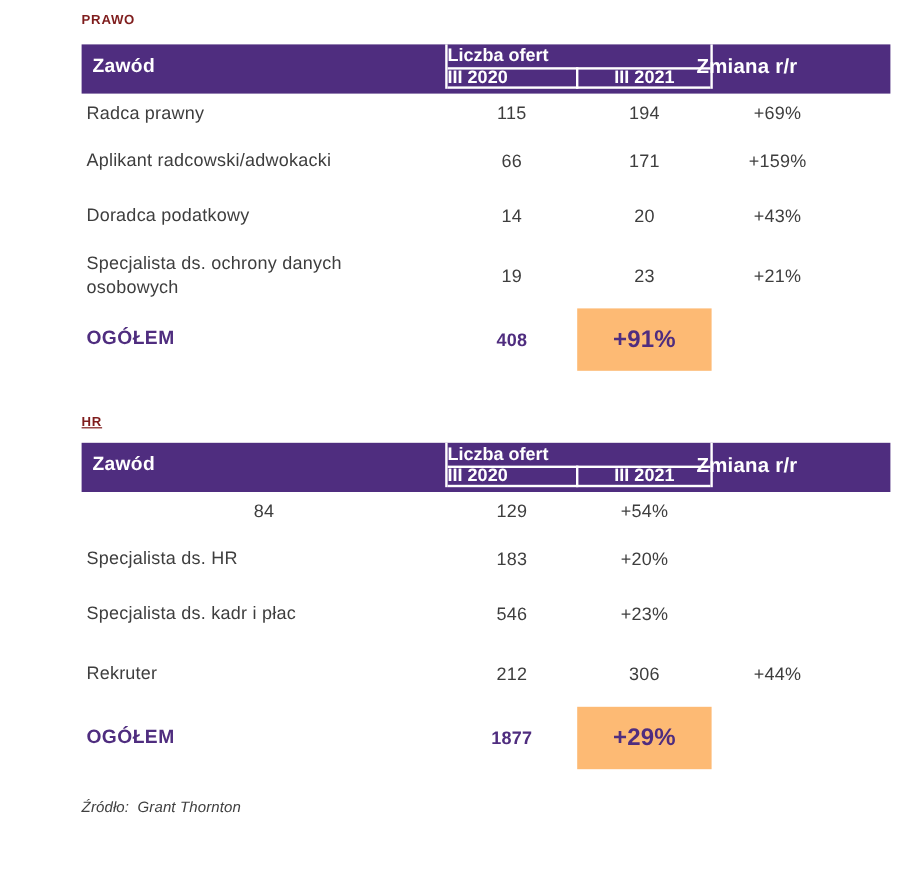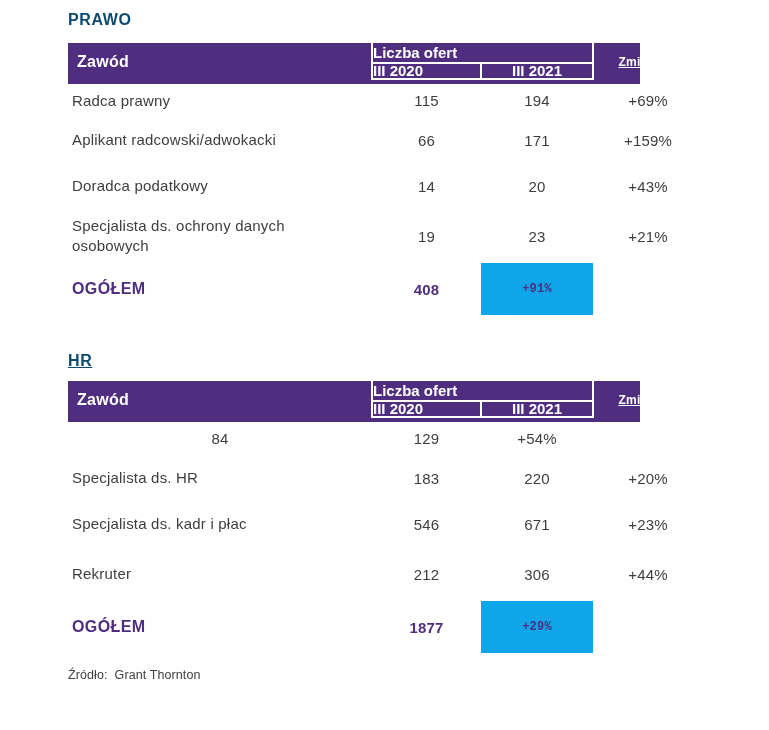--- a/index.html
+++ b/index.html
@@ -14,35 +14,35 @@
     font-family: "Liberation Sans", sans-serif;
     -webkit-font-smoothing: antialiased;
   }
   .content {
     padding-top: 11px;
     margin-left: 68px;
     width: 635px;
   }
   .section-title {
     margin: 0;
-    font-size: 16px;
+    font-size: 11px;
     font-weight: bold;
     letter-spacing: 0.6px;
-    color: #0c4a6e;
+    color: #7f1d1d;
   }
   .section-title.hr-title {
     margin-top: 37px;
     text-decoration: underline;
   }
 
   
   .thead {
     position: relative;
     margin-top: 14px;
-    width: 572px;
+    width: 674px;
     height: 41px;
     background: #4F2D7F;
     color: #ffffff;
     font-weight: bold;
   }
   .hr-thead { margin-top: 11px; }
   .th { position: absolute; white-space: nowrap; }
   .th-zawod {
     left: 0; top: 0; width: 303px; height: 37px;
     display: flex; align-items: center;
@@ -55,23 +55,23 @@
   }
   .th-2020 {
     left: 305px; top: 20px; width: 107px; height: 15px;
     text-align: left; line-height: 15px; font-size: 15px;
   }
   .th-2021 {
     left: 414px; top: 20px; width: 110px; height: 15px;
     text-align: center; line-height: 15px; font-size: 15px;
   }
   .th-zmiana {
-    left: 526px; top: 0; width: 109px; height: 37px;
+    left: 500px; top: 0; width: 109px; height: 37px;
     display: flex; align-items: center; justify-content: center;
-    font-size: 12px; letter-spacing: 0.2px; text-decoration: underline;
+    font-size: 17px; letter-spacing: 0.2px;
   }
   .wline { position: absolute; background: #ffffff; }
   .wline.v1 { left: 303px; top: 0; width: 2px; height: 37px; }
   .wline.v2 { left: 412px; top: 19px; width: 2px; height: 18px; }
   .wline.v3 { left: 524px; top: 0; width: 2px; height: 37px; }
   .wline.h1 { left: 305px; top: 19px; width: 219px; height: 2px; }
   .wline.h2 { left: 305px; top: 35px; width: 219px; height: 2px; }
 
   
   .tbody { width: 635px; }
@@ -95,32 +95,32 @@
     justify-content: flex-start;
     text-align: left;
     padding-left: 4px;
     padding-right: 42px;
     box-sizing: border-box;
     line-height: 20px;
   }
   .total-row { font-weight: bold; color: #4F2D7F; }
   .total-row .cell.zawod { font-size: 16px; letter-spacing: 0.4px; }
   .total-row .cell.zmiana {
-    background: #0ea5e9;
+    background: #fdba74;
     color: #4F2D7F;
-    font-size: 12px;
-    font-family: Liberation Mono, monospace;
+    font-size: 20px;
   }
 
   
   .source {
-    margin-top: 15px;
+    margin-top: 25px;
     font-size: 12.5px;
     color: #404040;
     letter-spacing: 0.1px;
+    font-style: italic;
   }
   .source .src-value { margin-left: 7px; }
 </style>
 </head>
 <body>
 
 <div class="content">
 
   <section>
     <h2 class="section-title">PRAWO</h2>
@@ -188,27 +188,25 @@
       </div>
       <div class="tbody">
           <div class="trow">
     <div class="cell num">84</div>
     <div class="cell num">129</div>
     <div class="cell num zmiana">+54%</div>
   </div>
           <div class="trow">
     <div class="cell zawod">Specjalista ds. HR</div>
     <div class="cell num">183</div>
-    <div class="cell num">220</div>
     <div class="cell num zmiana">+20%</div>
   </div>
           <div class="trow">
     <div class="cell zawod">Specjalista ds. kadr i płac</div>
     <div class="cell num">546</div>
-    <div class="cell num">671</div>
     <div class="cell num zmiana">+23%</div>
   </div>
           <div class="trow">
     <div class="cell zawod">Rekruter</div>
     <div class="cell num">212</div>
     <div class="cell num">306</div>
     <div class="cell num zmiana">+44%</div>
   </div>
           <div class="trow total-row">
     <div class="cell zawod">OGÓŁEM</div>

